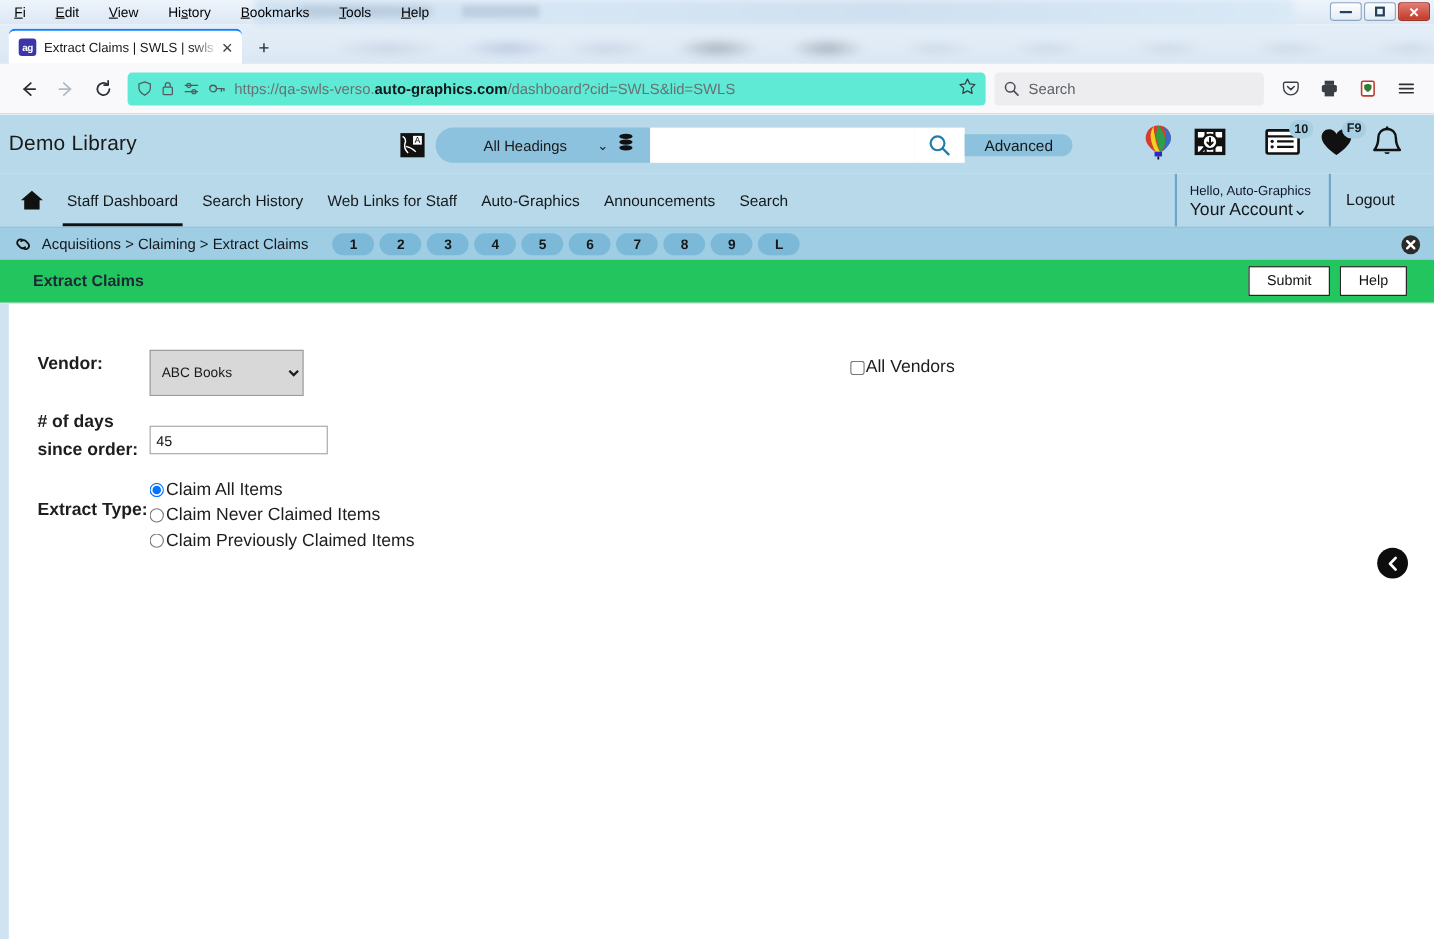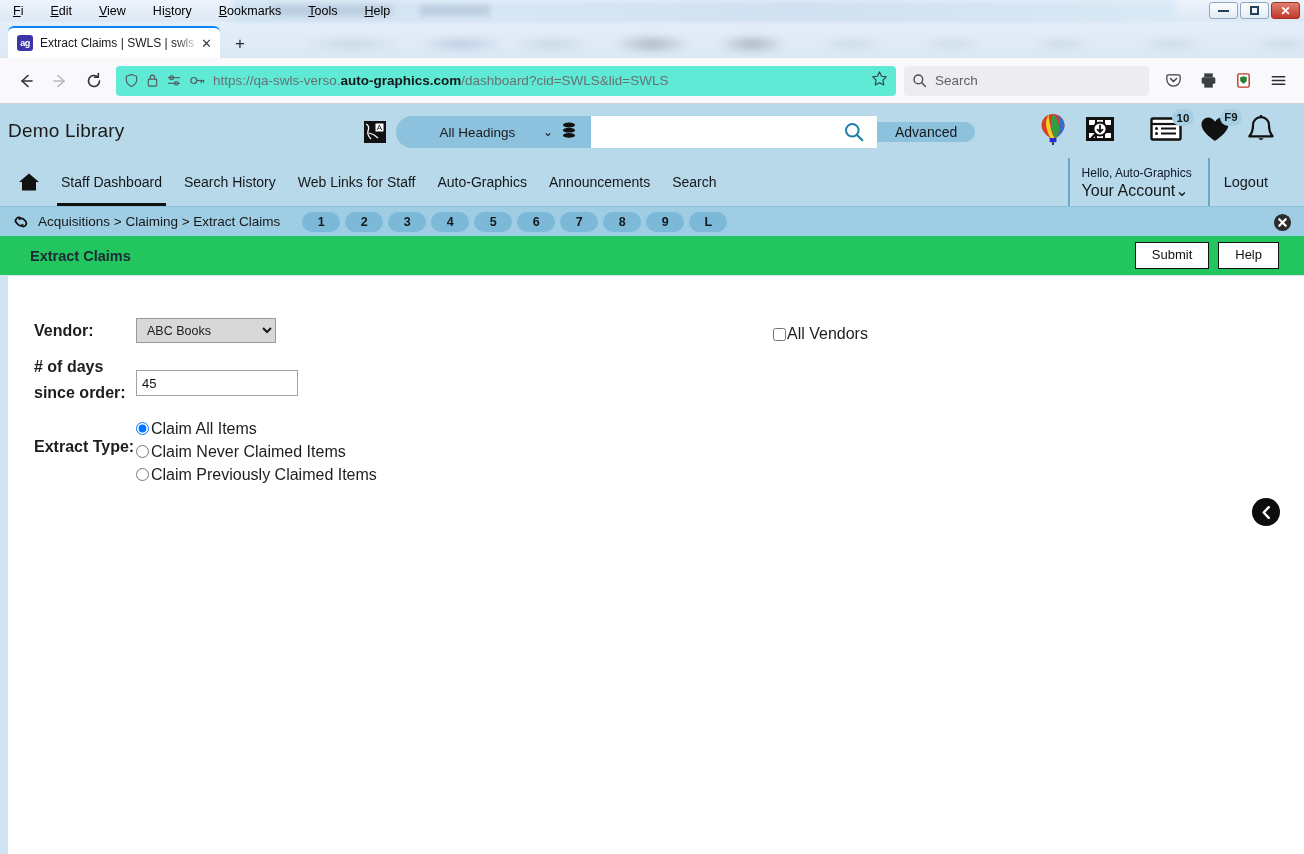--- a/index.html
+++ b/index.html
@@ -312,21 +312,21 @@
   .row { display: flex; align-items: flex-start; }
   .lbl {
     width: 128px; text-align: left;
     font-size: 16px; font-weight: bold; color: #1d1d1d;
     padding-left: 26px;
   }
   .row-vendor { margin-bottom: 11px; }
   .row-vendor .lbl { padding-top: 4px; }
 
   select.vendor {
-    width: 140px; height: 25px;
+    width: 140px; height: 42px;
     font-size: 12.5px;
     font-family: "Liberation Sans", sans-serif;
     background: #d8d8d8;
     border: 1px solid #9a9a9a;
     color: #1b1b1b;
     padding-left: 6px;
   }
   .lbl2 { line-height: 26px; }
   input.days {
     width: 162px; height: 26px;

